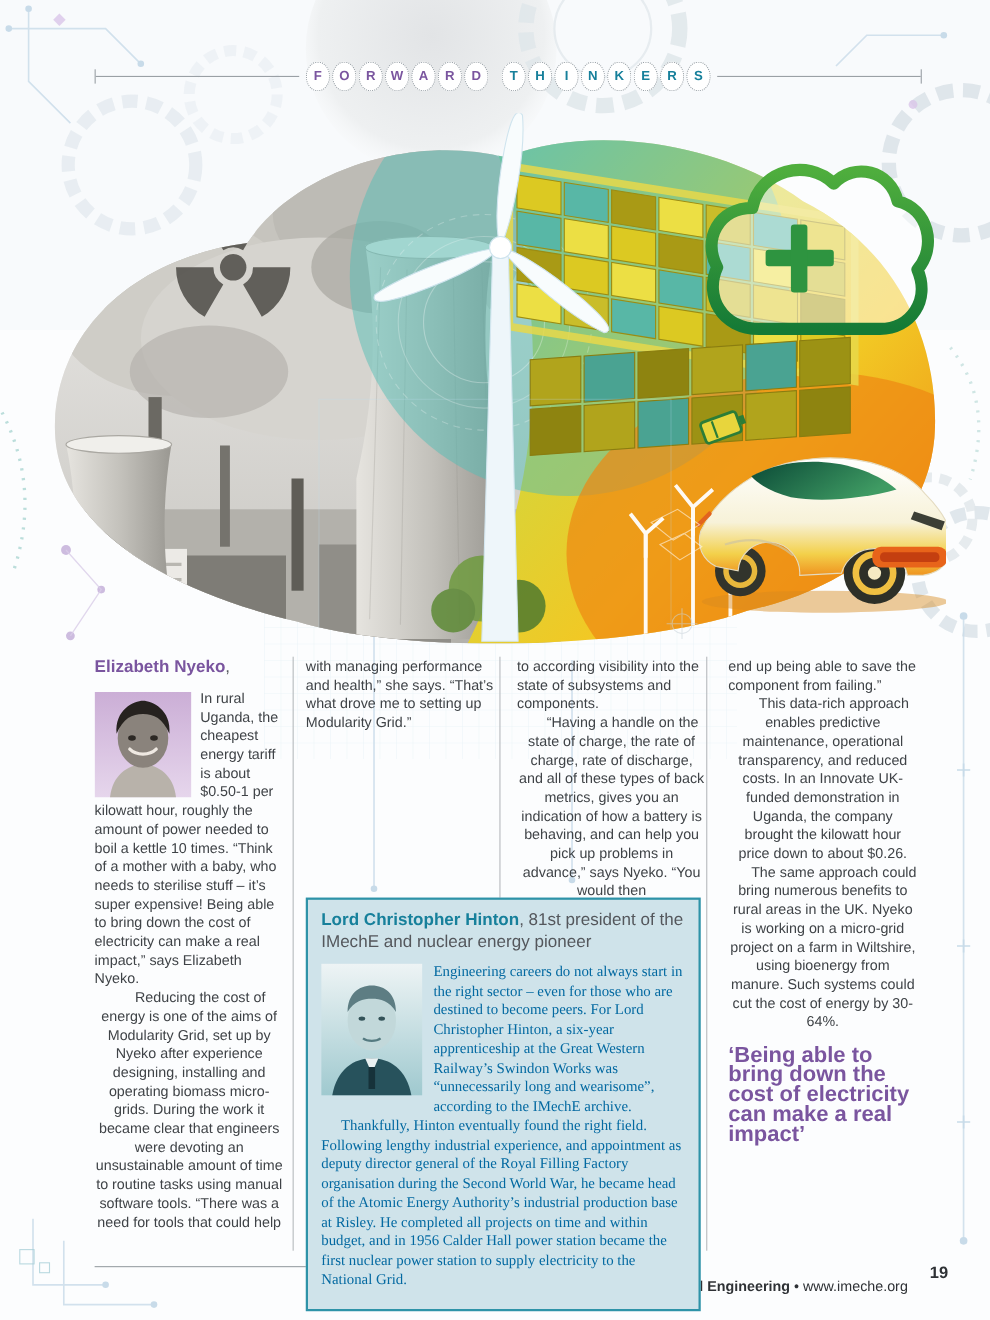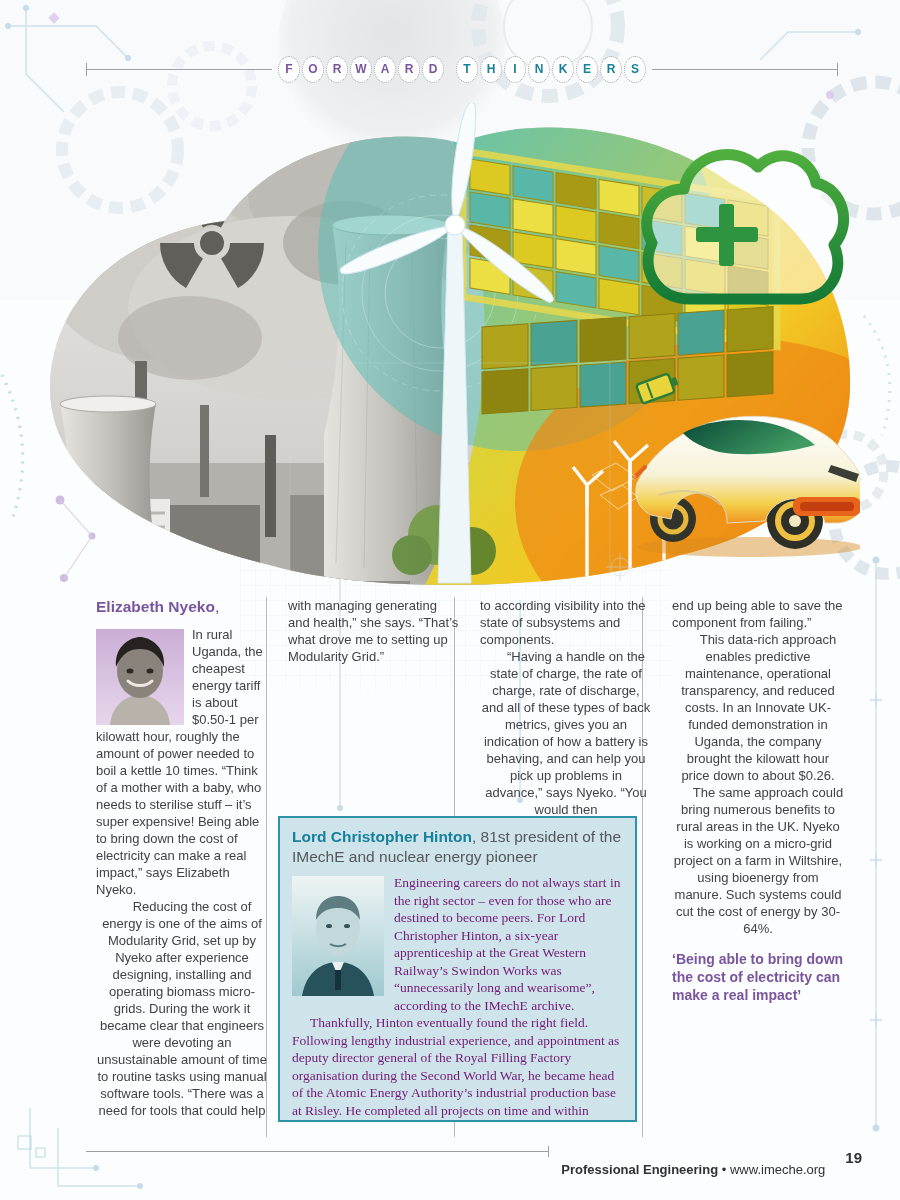--- a/index.html
+++ b/index.html
@@ -14,39 +14,39 @@
   .ft-letters{display:flex;align-items:center;margin:0 6px;}
   .ft-word{display:flex;gap:2px;}
   .ft-word + .ft-word{margin-left:12px;}
   .ft-letter{width:20px;height:25px;border:1px dotted #9aa2a8;border-radius:50%;background:#fff;
              display:flex;align-items:center;justify-content:center;font-size:12px;font-weight:bold;}
 
   
   .illustration{position:absolute;left:40px;top:103px;width:820px;height:482px;z-index:1;}
 
   
-  .article{position:absolute;left:96px;top:597px;width:748px;z-index:2;display:grid;
+  .article{position:absolute;left:86px;top:597px;width:748px;z-index:2;display:grid;
            grid-template-columns:repeat(4,1fr);column-gap:20px;font-size:13px;line-height:17px;}
   .body-col p{margin:0;}
   .body-col p + p{text-indent:20px;text-align:center;}
   .byline{font-size:15.5px;line-height:20px;margin-bottom:9px;color:#54575c;}
   .byline .name{font-weight:bold;}
   .photo-eliza{float:left;width:88px;height:96px;margin:3px 8px 2px 0;}
   .col-divider{position:absolute;width:1px;top:597px;height:540px;background:#b6babd;z-index:2;}
 
-  .hinton-box{position:absolute;left:278px;top:816px;width:359px;height:306px;box-sizing:border-box;
+  .hinton-box{position:absolute;left:278px;top:816px;width:359px;height:376px;box-sizing:border-box;
               background:#cfe3ea;border:2px solid #2e93a8;padding:9px 12px;overflow:hidden;z-index:3;}
   .hinton-title{font-size:15.5px;line-height:20px;color:#54575c;margin-bottom:7px;}
   .hinton-title .name{font-weight:bold;}
-  .hinton-body{font-family:"Liberation Serif",serif;font-size:13.5px;line-height:17.5px;color:#701a75;}
+  .hinton-body{font-family:"Liberation Serif",serif;font-size:13.5px;line-height:17.5px;color:#0369a1;}
   .hinton-body p{margin:0;}
   .hinton-body p + p{text-indent:18px;}
   .photo-hinton{float:left;width:92px;height:120px;margin:2px 10px 2px 0;}
 
-  .pull-quote{margin-top:13px;font-size:14px;line-height:18px;font-weight:bold;}
+  .pull-quote{margin-top:13px;font-size:20px;line-height:18px;font-weight:bold;}
 
   
   .footer{position:absolute;left:86px;top:1142px;width:776px;height:32px;z-index:2;display:flex;align-items:flex-start;font-size:13px;color:#2e3135;}
   .footer .rule{flex:1;height:1px;background:#9aa0a5;margin-top:9px;}
   .footer .tick{width:1px;height:11px;background:#9aa0a5;margin-top:4px;}
   .footer .ftext{margin-left:12px;margin-top:20px;white-space:nowrap;}
   .footer .mag{font-weight:bold;}
   .footer .pagenum{font-weight:bold;font-size:15px;margin-left:20px;margin-top:7px;}
 </style>
 </head>
@@ -377,21 +377,21 @@
         <ellipse cx="54" cy="42" rx="3.5" ry="2.5" fill="#2c2824"></ellipse>
       </svg>
       <div class="body-col">
           <p>In rural Uganda, the cheapest energy tariff is about $0.50-1 per kilowatt hour, roughly the amount of power needed to boil a kettle 10 times. “Think of a mother with a baby, who needs to sterilise stuff – it’s super expensive! Being able to bring down the cost of electricity can make a real impact,” says Elizabeth Nyeko.</p>
           <p>Reducing the cost of energy is one of the aims of Modularity Grid, set up by Nyeko after experience designing, installing and operating biomass micro-grids. During the work it became clear that engineers were devoting an unsustainable amount of time to routine tasks using manual software tools. “There was a need for tools that could help</p>
         </div>
     </div>
 
     <div class="col">
       <div class="body-col">
-          <p>with managing generating and health,” she says. “That’s what drove me to setting up Modularity Grid.”</p>
+          <p>with managing performance and health,” she says. “That’s what drove me to setting up Modularity Grid.”</p>
         </div>
     </div>
 
     <div class="col">
       <div class="body-col">
           <p>to according visibility into the state of subsystems and components.</p>
           <p>“Having a handle on the state of charge, the rate of charge, rate of discharge, and all of these types of back metrics, gives you an indication of how a battery is behaving, and can help you pick up problems in advance,” says Nyeko. “You would then</p>
         </div>
     </div>
 

